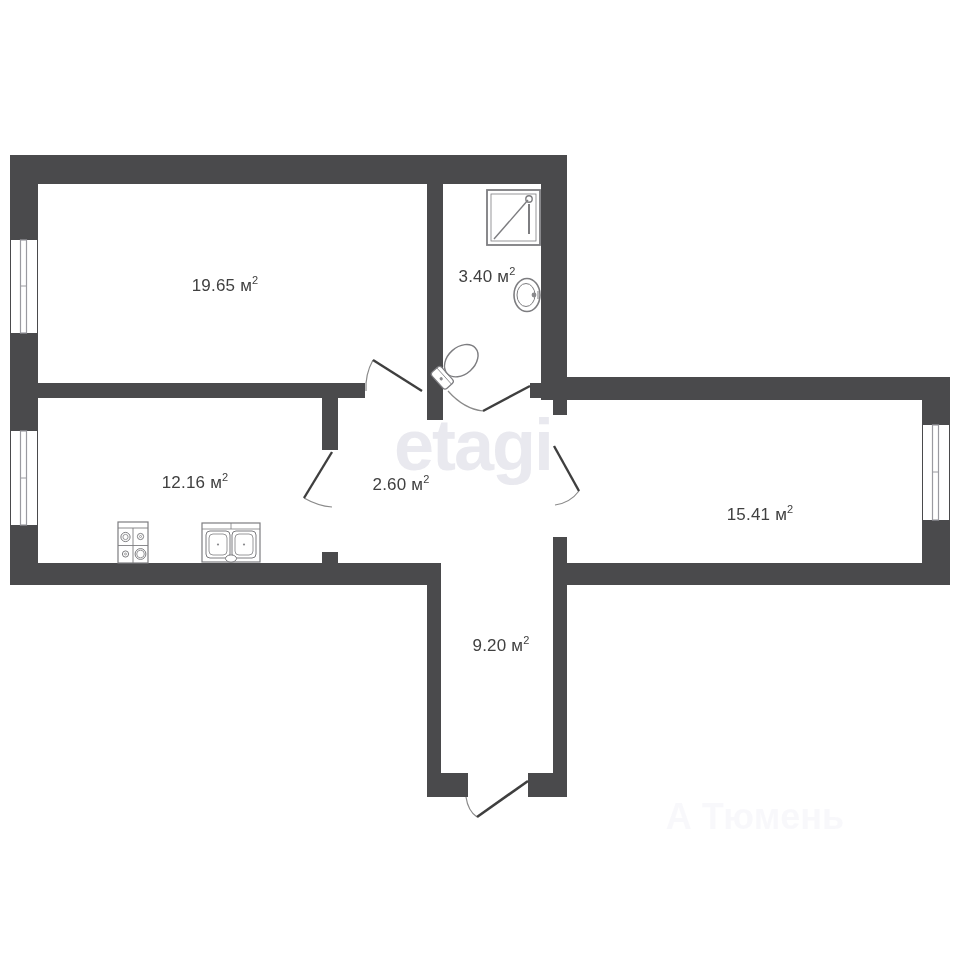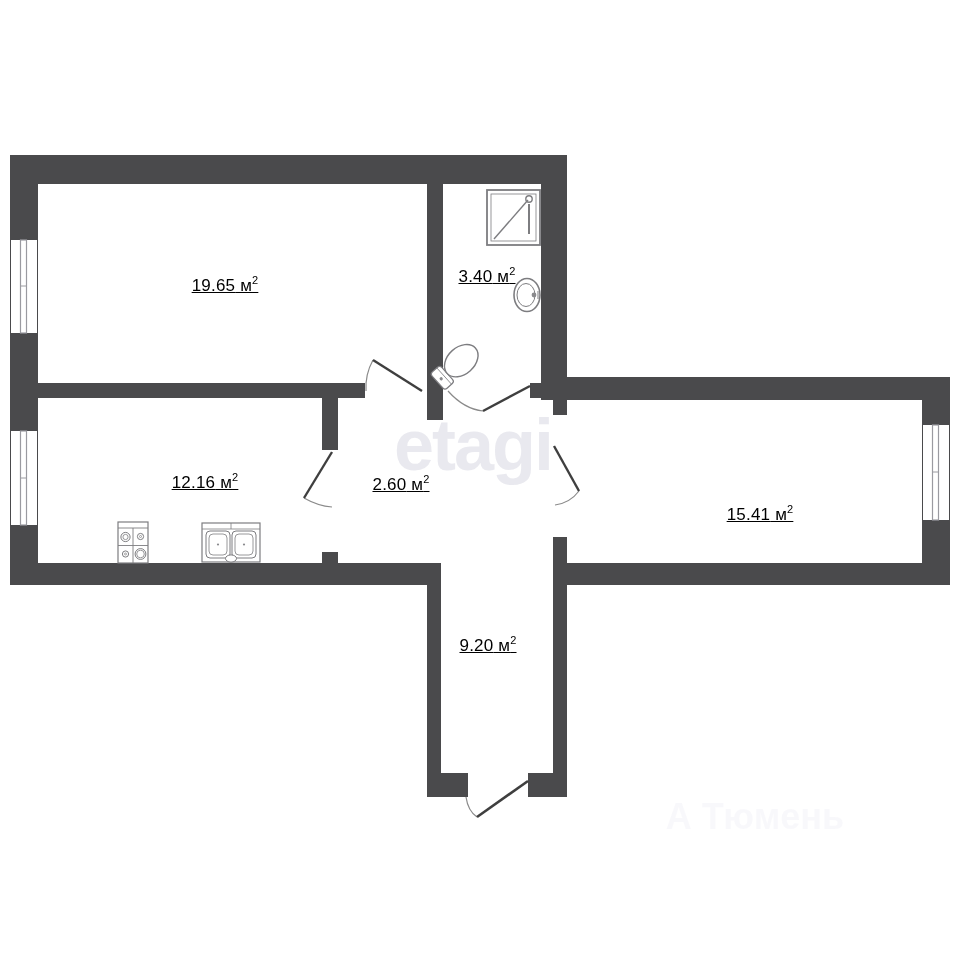--- a/index.html
+++ b/index.html
@@ -1,21 +1,21 @@
 <!DOCTYPE html>
 <html><head>
 <meta charset="utf-8">
 <style>
   html,body{margin:0;padding:0;background:#ffffff;}
   body{width:960px;height:960px;position:relative;font-family:"Liberation Sans",sans-serif;}
   #plan{position:absolute;left:0;top:0;width:960px;height:960px;}
   svg{position:absolute;left:0;top:0;}
   .room-label{
     position:absolute;width:140px;margin-left:-70px;text-align:center;
-    font-size:17px;line-height:18px;color:#000000;letter-spacing:.2px;text-decoration:underline;
+    font-size:17px;line-height:18px;color:#404040;letter-spacing:.2px;
   }
   .room-label sup{font-size:11px;line-height:0;}
   .wm-center{
     position:absolute;left:338px;top:404px;width:270px;text-align:center;
     font-size:72px;font-weight:bold;letter-spacing:-2px;
     color:#d8d8e2;opacity:.55;user-select:none;
   }
   .wm-bottom{
     position:absolute;left:640px;top:796px;width:230px;text-align:center;
     font-size:36px;font-weight:bold;color:#e9e8f2;opacity:.28;user-select:none;
@@ -157,29 +157,29 @@
       </g>
     </g>
   </svg>
 
   <div class="room-label" style="left:225px;top:277px;">
     <span>19.65</span><span> м</span><sup>2</sup>
   </div>
   <div class="room-label" style="left:487px;top:268px;">
     <span>3.40</span><span> м</span><sup>2</sup>
   </div>
-  <div class="room-label" style="left:205px;top:474px;">
+  <div class="room-label" style="left:195px;top:474px;">
     <span>12.16</span><span> м</span><sup>2</sup>
   </div>
   <div class="room-label" style="left:401px;top:476px;">
     <span>2.60</span><span> м</span><sup>2</sup>
   </div>
   <div class="room-label" style="left:760px;top:506px;">
     <span>15.41</span><span> м</span><sup>2</sup>
   </div>
-  <div class="room-label" style="left:488px;top:637px;">
+  <div class="room-label" style="left:501px;top:637px;">
     <span>9.20</span><span> м</span><sup>2</sup>
   </div>
 
   <div class="wm-center">etagi</div>
   <div class="wm-bottom">А Тюмень</div>
 
 </div>
 
 </body></html>

